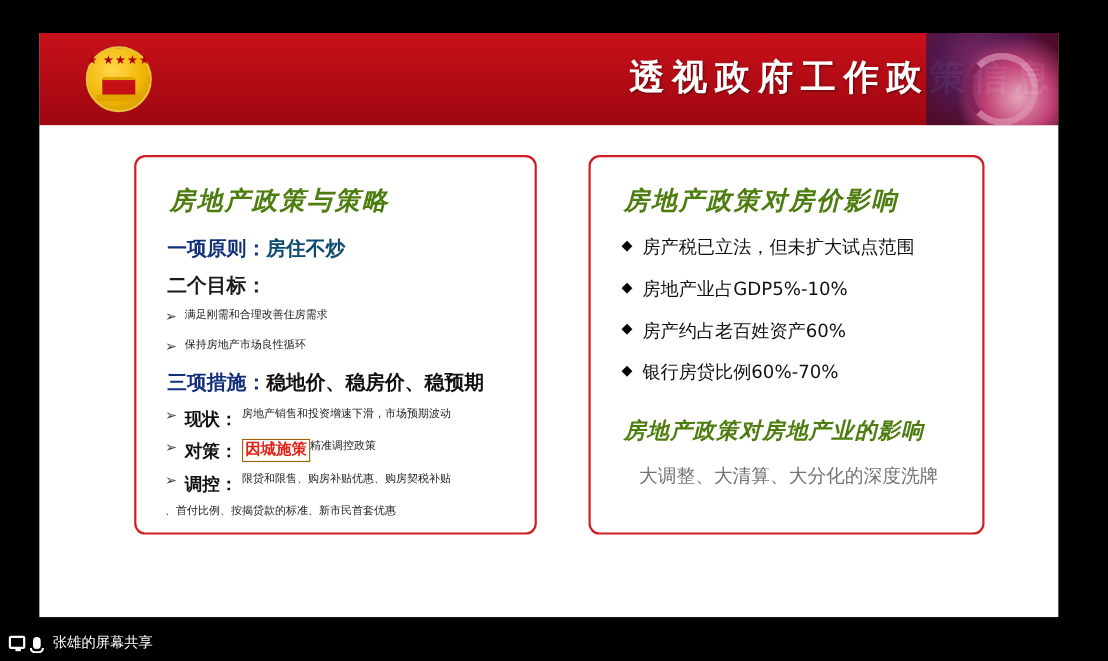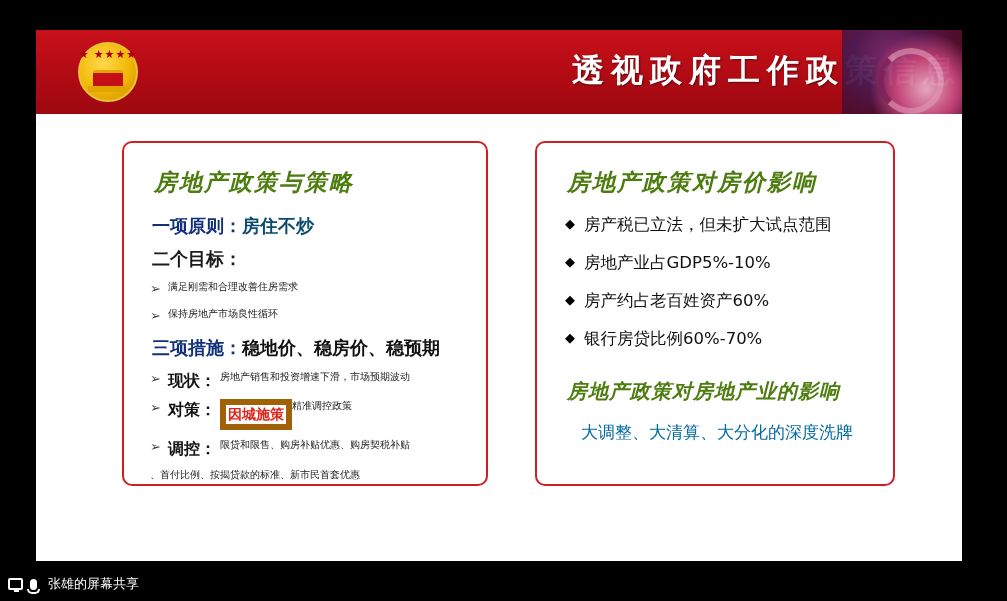--- a/index.html
+++ b/index.html
@@ -222,21 +222,21 @@
     color: #111;
     margin-right: 4px;
     font-size: 16px;
   }
   .bullet-row .txt {
     font-size: 10px;
     color: #222;
   }
   .bullet-row .hl {
     color: #e2231a;
-    border: 6px solid #a16207;
+    border: 1px solid #a16207;
     padding: 0 2px;
     font-weight: bold;
     font-size: 14px;
   }
   .measure-line {
     font-size: 18px;
     margin: 10px 0 10px 6px;
     font-family: "DejaVu Sans", "Liberation Sans", sans-serif;
     font-weight: bold;
   }
@@ -252,21 +252,21 @@
     font-family: "DejaVu Sans", "Liberation Sans", sans-serif;
   }
   .diamond-row .mark {
     margin-right: 9px;
     font-size: 13px;
     line-height: 1.5;
     color: #000;
   }
   .right-note {
     font-size: 17px;
-    color: #0369a1;
+    color: #737373;
     margin: 4px 0 0 22px;
     font-family: "DejaVu Sans", "Liberation Sans", sans-serif;
   }
 
   
   .share-status {
     position: absolute;
     left: 8px;
     bottom: 8px;
     display: flex;

